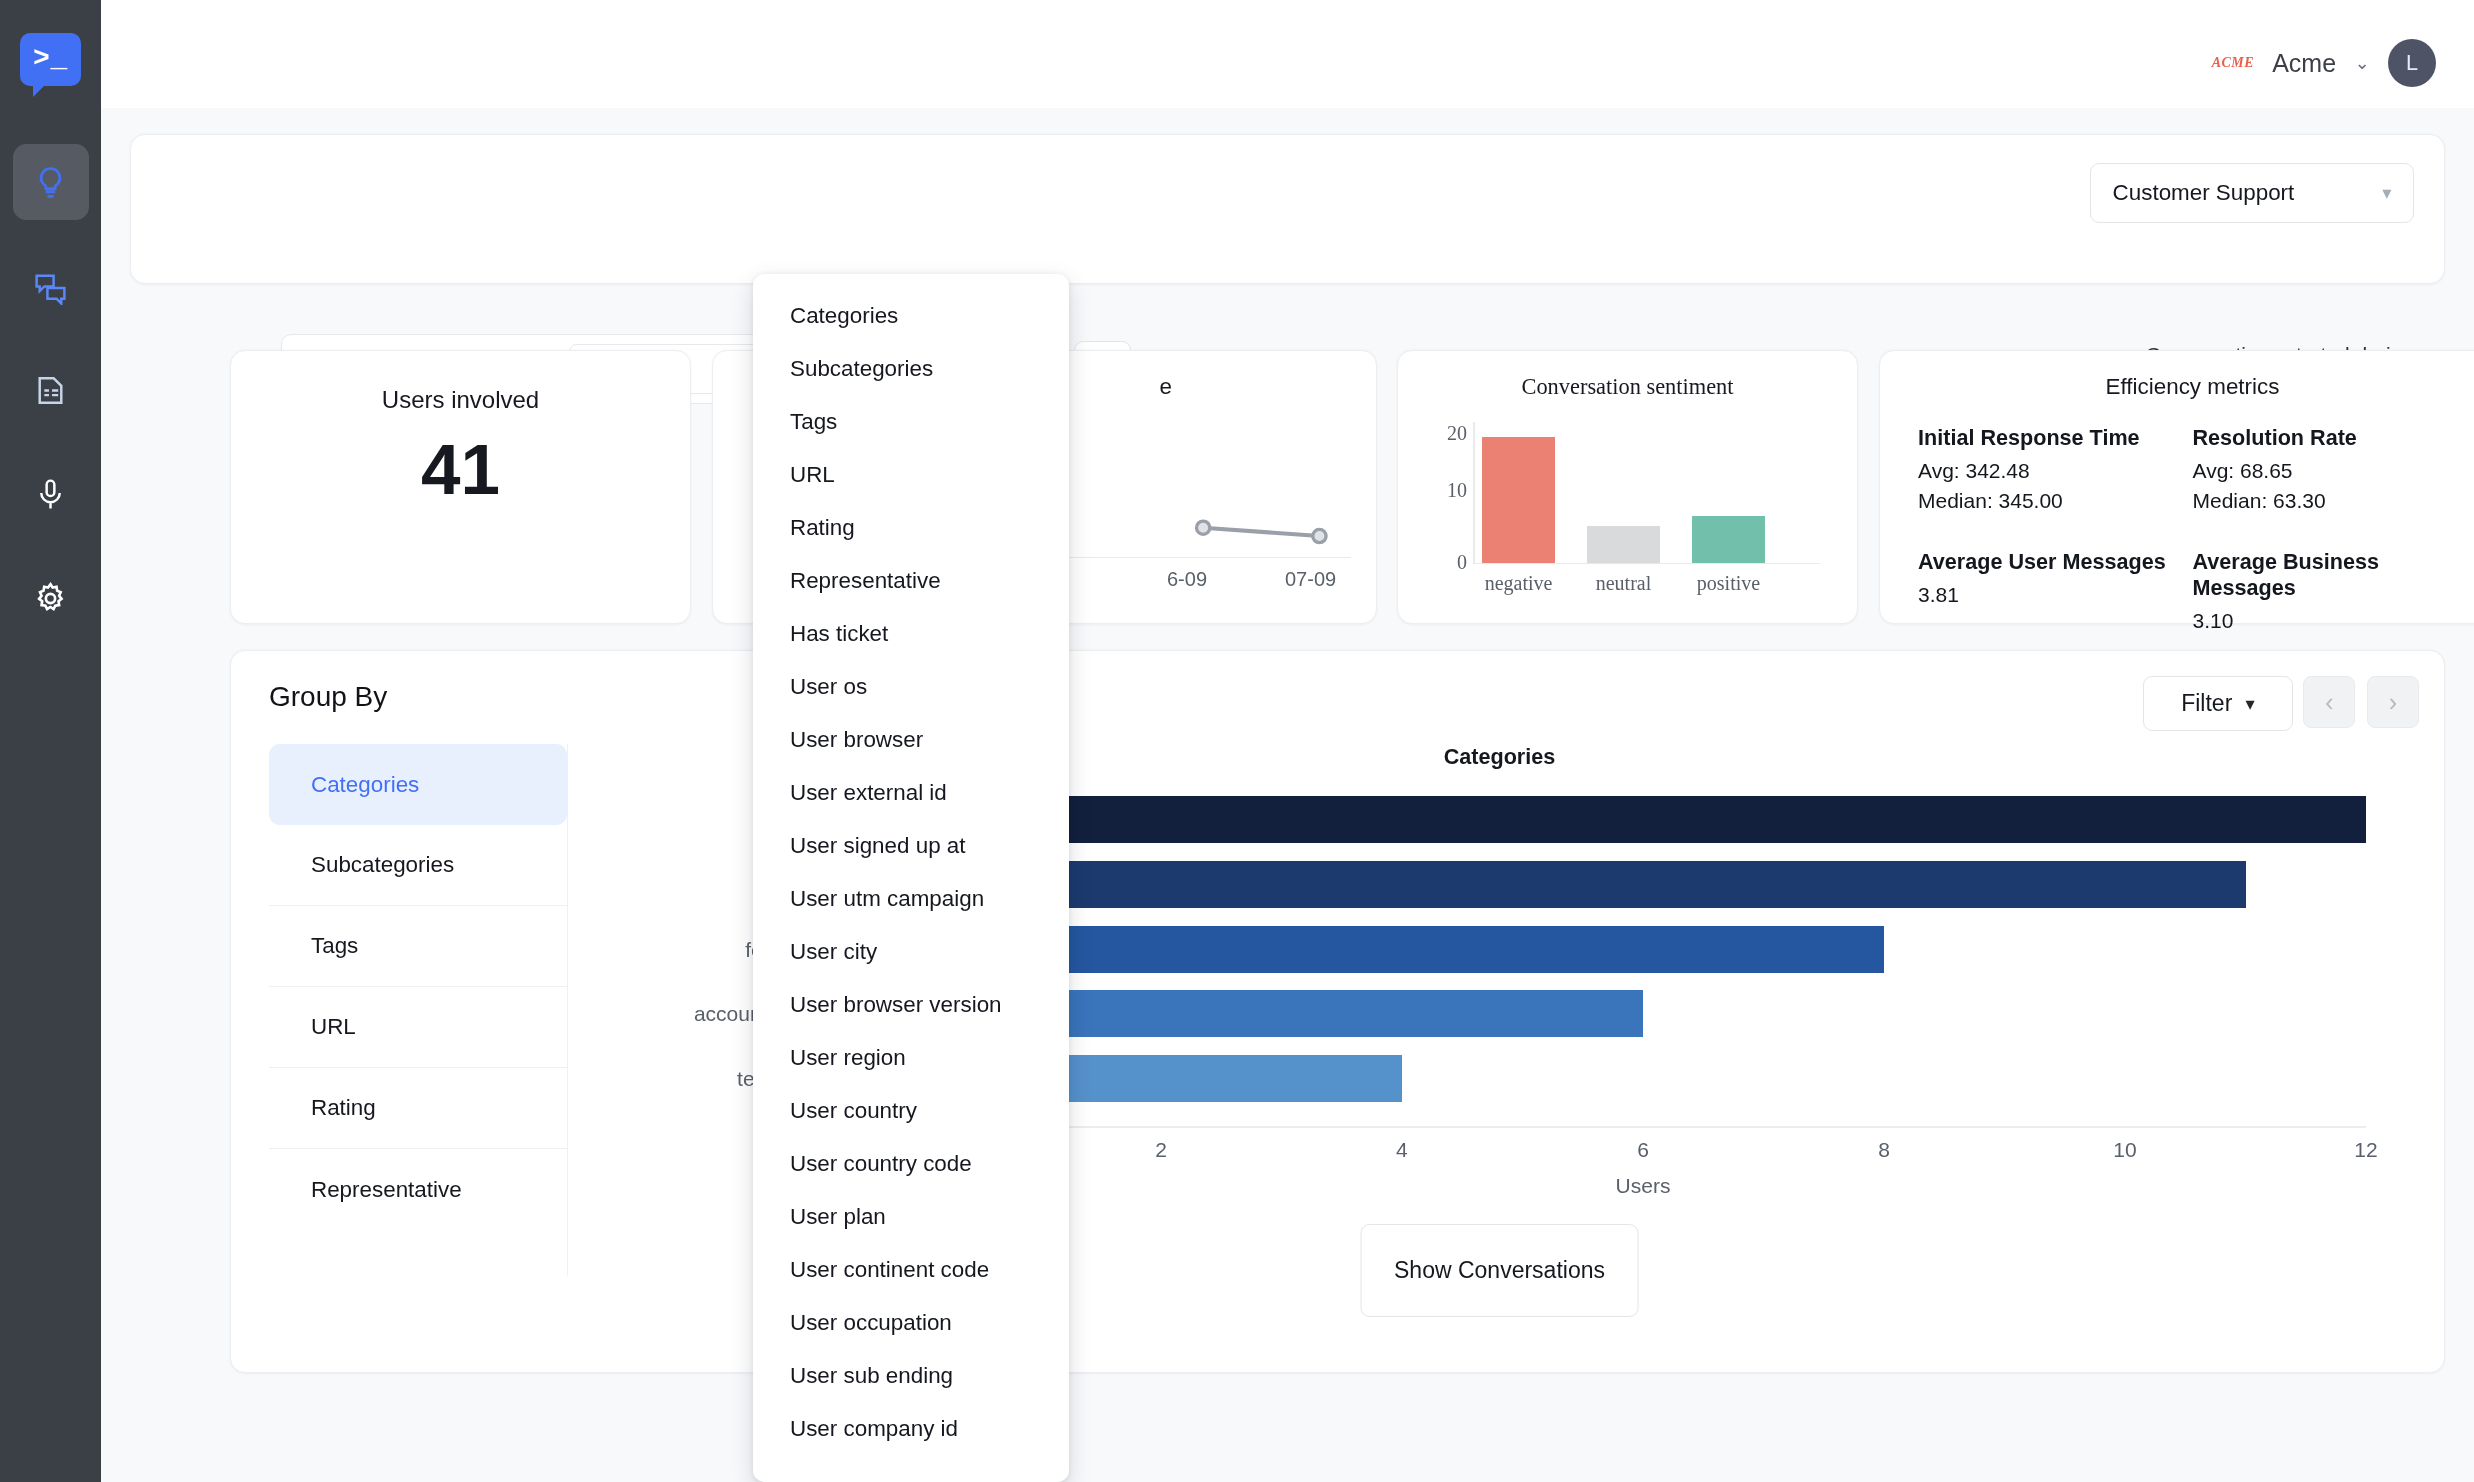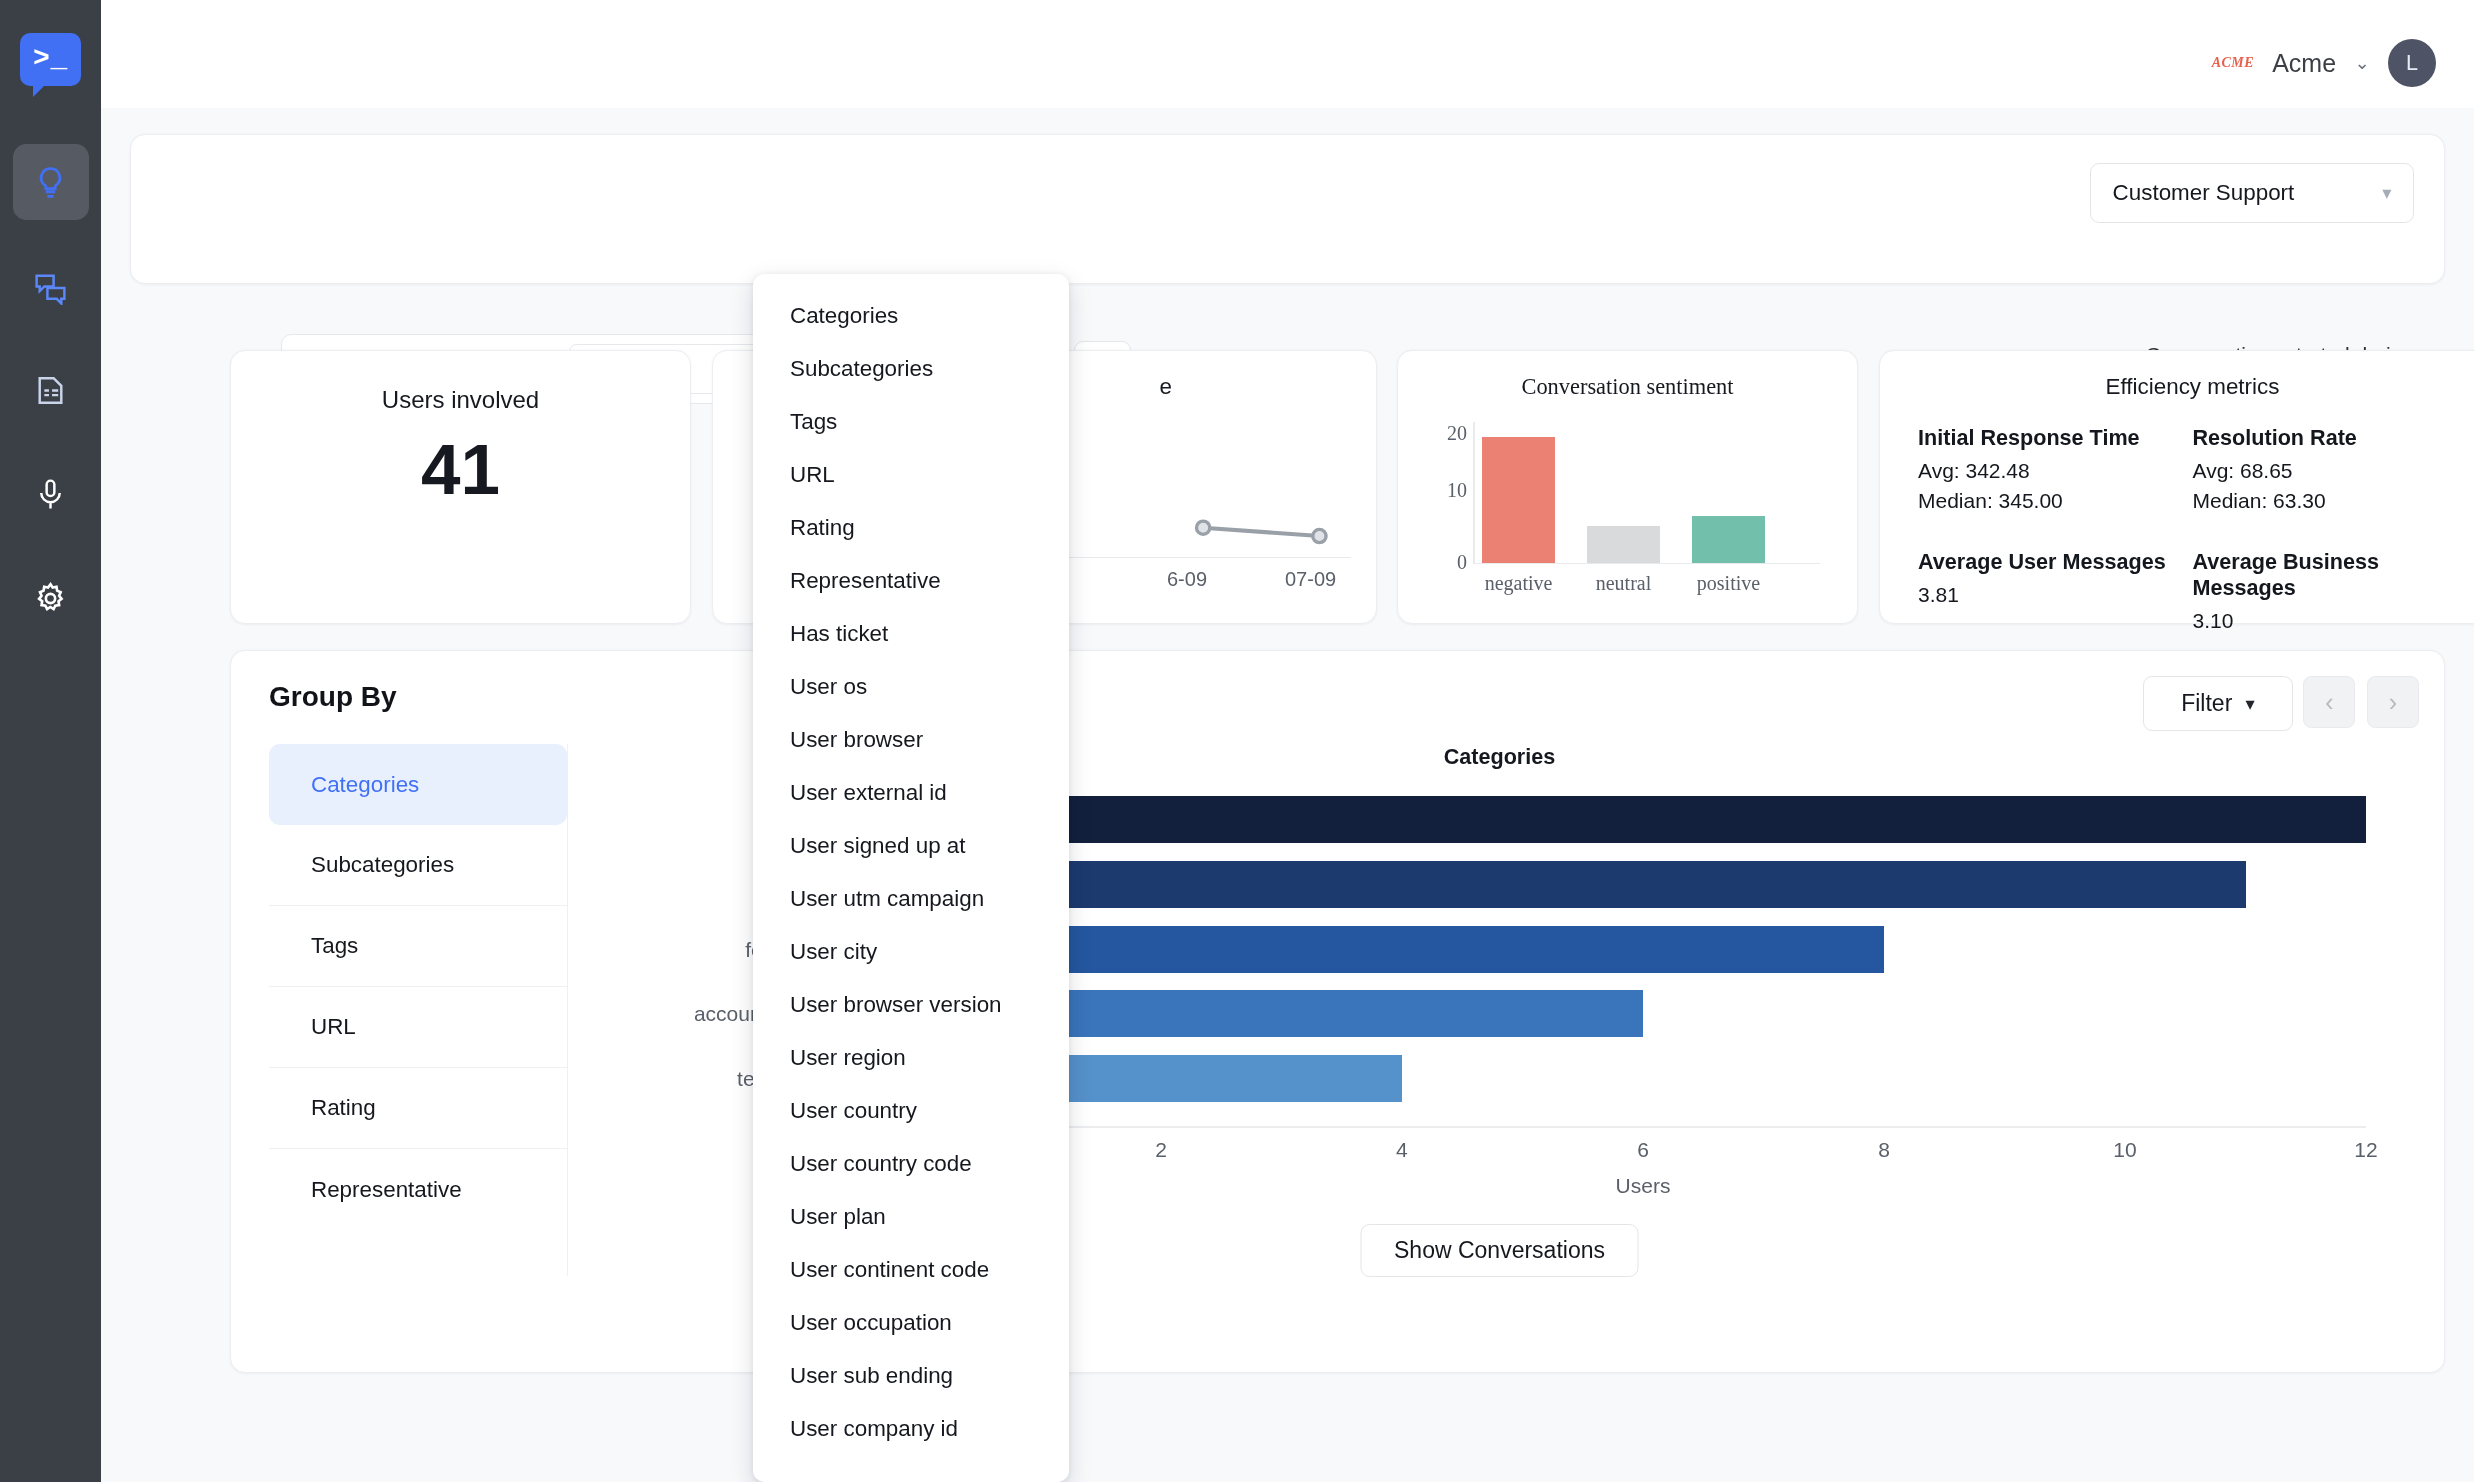--- a/index.html
+++ b/index.html
@@ -179,21 +179,21 @@
   .ln-ticks{ position:absolute; left:0; top:151px; right:0; height:25px; }
   .ln-ticks div{ position:absolute; font-size:20px; color:#5a6069; }
 
   
   .eff-grid{ margin:25px 38px 0 38px; display:grid; grid-template-columns:1fr 1fr; row-gap:33px; }
   .eff-h{ font-size:21.6px; font-weight:bold; color:#14171d; margin-bottom:5px; }
   .eff-l{ font-size:21px; color:#14171d; line-height:1.42; }
 
   
   .gb-card{ position:absolute; left:129px; top:632px; width:2215px; height:723px; }
-  .gb-title{ position:absolute; left:38px; top:30px; font-size:28px; font-weight:bold; color:#111318; }
+  .gb-title{ position:absolute; left:38px; top:30px; font-size:28px; font-weight:normal; color:#111318; }
   .gb-list{ position:absolute; left:38px; top:93px; width:298px; }
   .gb-item{
     height:81px; display:flex; align-items:center; padding-left:42px;
     font-size:22.4px; color:#15181e; border-bottom:0.8px solid #eef0f3; cursor:pointer;
   }
   .gb-item.sel{
     background:#e8f0fe; color:#4270f5; border-radius:10.8px; border-bottom:none;
   }
   .gb-sep{ position:absolute; left:336px; top:93px; width:0.8px; height:532px; background:#eef0f3; }
 
@@ -221,21 +221,21 @@
     position:absolute; right:calc(100% + 18.3px); top:50%; transform:translateY(-50%);
     font-size:21px; color:#5a6069; white-space:nowrap;
   }
   .bc-base{ position:absolute; left:332px; right:45px; top:382px; height:1.7px; background:#ebedef; }
   .bc-ticks{ position:absolute; left:332px; right:45px; top:394px; height:30px; }
   .bc-ticks span{ position:absolute; transform:translateX(-50%); font-size:21px; color:#5a6069; }
   .bc-xlabel{ position:absolute; left:332px; right:45px; top:430px; text-align:center; font-size:21px; color:#5a6069; }
   .show-conv{
     position:absolute; left:50%; transform:translateX(-50%); top:480px;
     border:0.8px solid #e3e5e9; border-radius:9.1px; background:#fff;
-    padding:12px 33px; font-size:23px; color:#15181e; cursor:pointer;
+    padding:32px 33px; font-size:23px; color:#15181e; cursor:pointer;
     font-family:"Liberation Sans", sans-serif;
   }
 
   
   .dd{
     position:absolute; left:753px; top:274px; width:316px; height:1208px;
     background:#fff; border-radius:11.6px;
     box-shadow:0 8.3px 25px rgba(16,24,40,.14), 0 1.7px 6.6px rgba(16,24,40,.08);
     overflow:hidden; z-index:50;
   }

